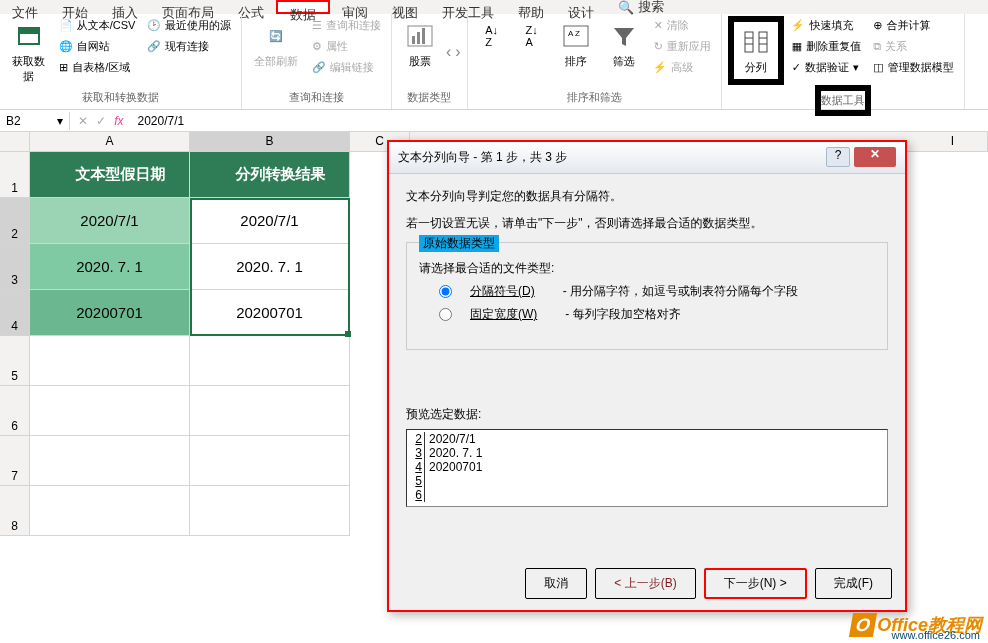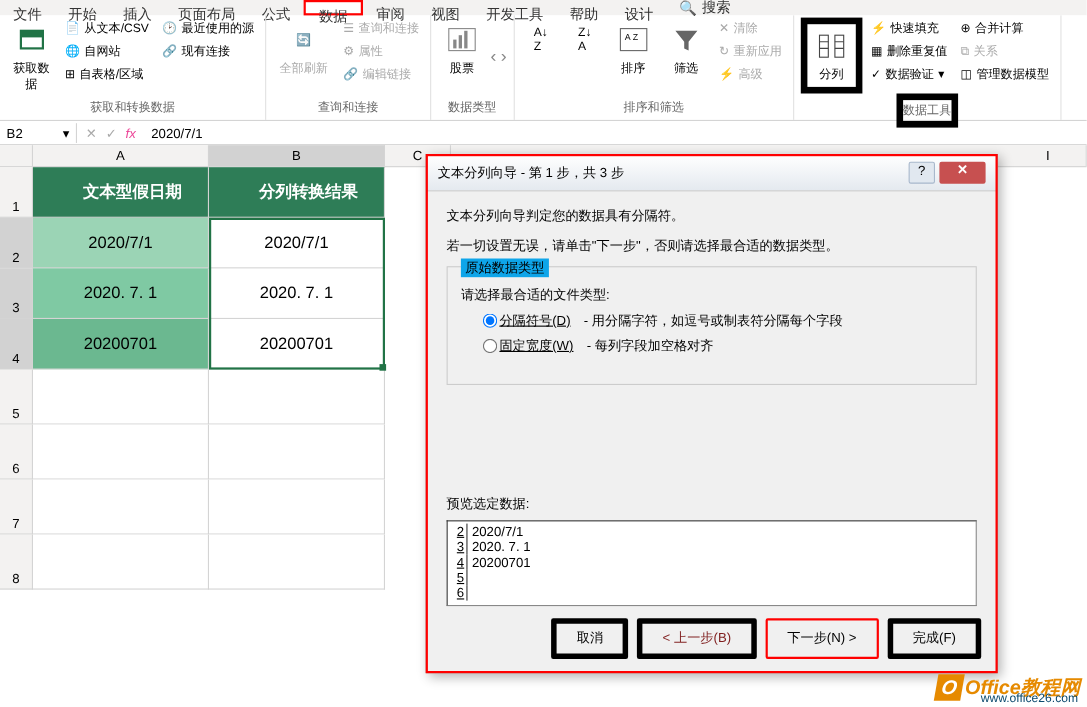--- a/index.html
+++ b/index.html
@@ -58,30 +58,30 @@
     .dialog.highlight-dlg { outline: 2px solid red; outline-offset: -2px; }
     .dlg-title { background: linear-gradient(#fff, #e4e9ef); padding: 6px 10px; display: flex; justify-content: space-between; align-items: center; border-bottom: 1px solid #ccc; font-size: 12px; }
     .dlg-title-btns { display: flex; gap: 4px; }
     .dlg-help { width: 24px; height: 20px; background: #e1e8f0; border: 1px solid #a8b8cc; text-align: center; cursor: pointer; border-radius: 2px; }
     .dlg-close { width: 42px; height: 20px; background: #c75050; color: #fff; text-align: center; cursor: pointer; border-radius: 2px; font-weight: bold; }
     .dlg-body { padding: 14px 18px; font-size: 12px; }
     .dlg-p { margin-bottom: 10px; }
     .fieldset { border: 1px solid #ccc; padding: 10px 12px 20px 12px; margin-top: 8px; }
     .legend { font-size: 12px; background: #0ea5e9; padding: 0 4px; position: relative; top: -18px; display: inline-block; font-family: Liberation Serif, serif; }
     .fieldset-inner { margin-top: -10px; }
-    .radio-row { display: flex; align-items: center; gap: 2px; margin: 6px 0 6px 20px; }
+    .radio-row { display: flex; align-items: center; gap: 18px; margin: 6px 0 6px 20px; }
     .radio-row label { text-decoration: underline; }
     .radio-row .desc { margin-left: 10px; }
-    .preview-label { margin-top: 100px; margin-bottom: 6px; }
+    .preview-label { margin-top: 56px; margin-bottom: 6px; }
     .preview-box { background: #fff; border: 1px inset #888; height: 78px; padding: 2px 4px; font-family: monospace; font-size: 12px; overflow: auto; }
     .preview-row { display: flex; }
     .preview-num { width: 14px; text-align: right; border-right: 1px solid #333; padding-right: 2px; text-decoration: underline; }
     .preview-val { padding-left: 4px; }
     .dlg-buttons { position: absolute; bottom: 12px; right: 14px; display: flex; gap: 8px; }
-    .dlg-btn { padding: 5px 18px; background: #f0f0f0; border: 5px solid #000000; cursor: pointer; font-size: 12px; border-radius: 2px; }
+    .dlg-btn { padding: 5px 18px; background: #f0f0f0; border: 1px solid #000000; cursor: pointer; font-size: 12px; border-radius: 2px; }
     .dlg-btn.primary { border: 2px solid red; }
     .dlg-btn.disabled { color: #7f1d1d; }
     
     
     .watermark { position: absolute; right: 6px; bottom: 6px; font-size: 18px; font-weight: bold; font-style: italic; color: #e68a00; display: flex; align-items: center; gap: 2px; }
     .wm-url { font-size: 11px; color: #0c4a6e; position: absolute; right: 8px; bottom: 2px; font-style: normal; font-weight: normal; }
     .wm-icon { width: 24px; height: 24px; background: #e68a00; color: #fff; display: flex; align-items: center; justify-content: center; transform: skewX(-10deg); }
     
     
     svg { display: block; }

